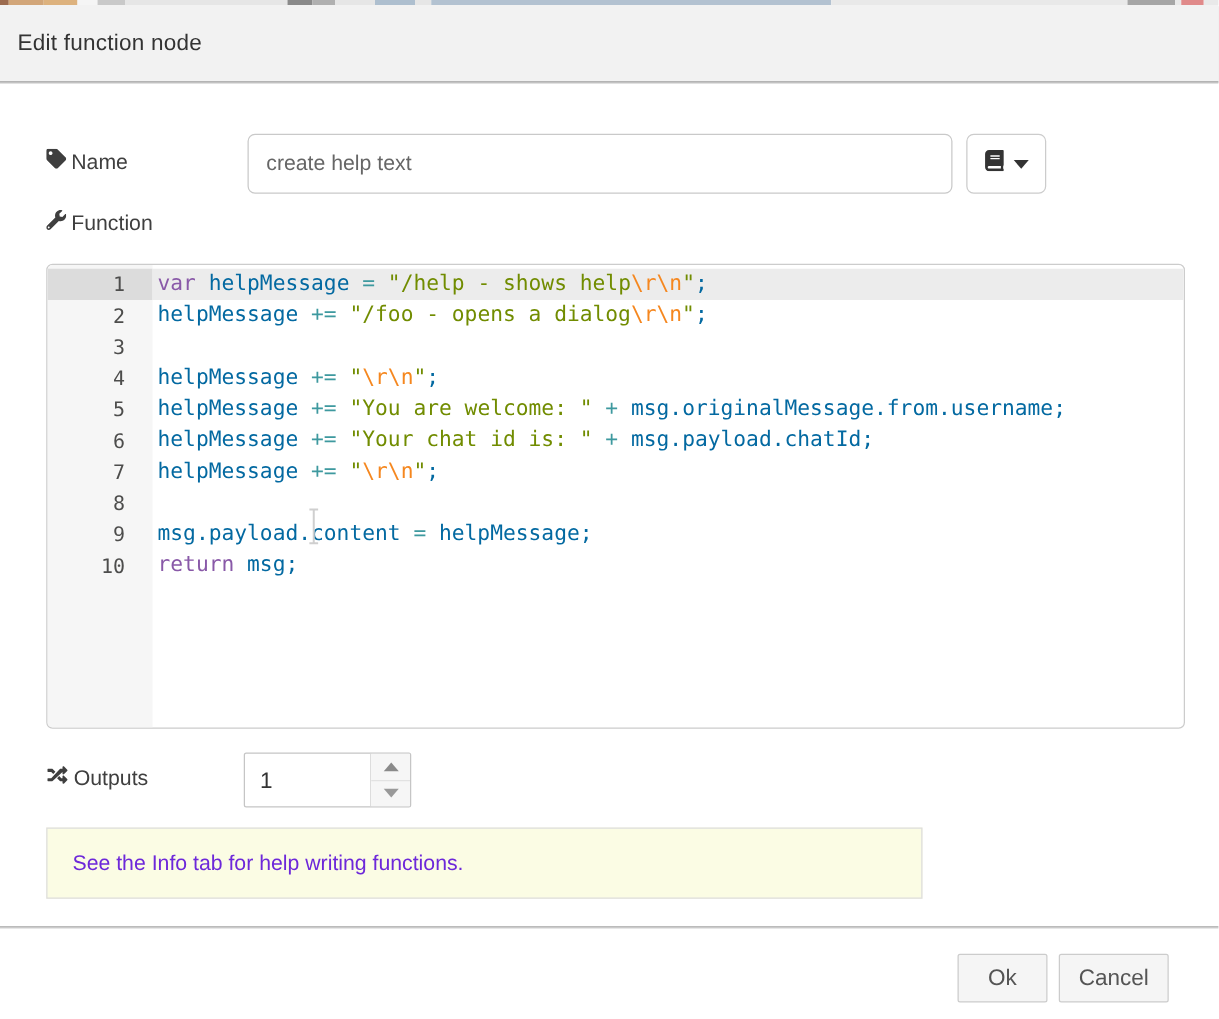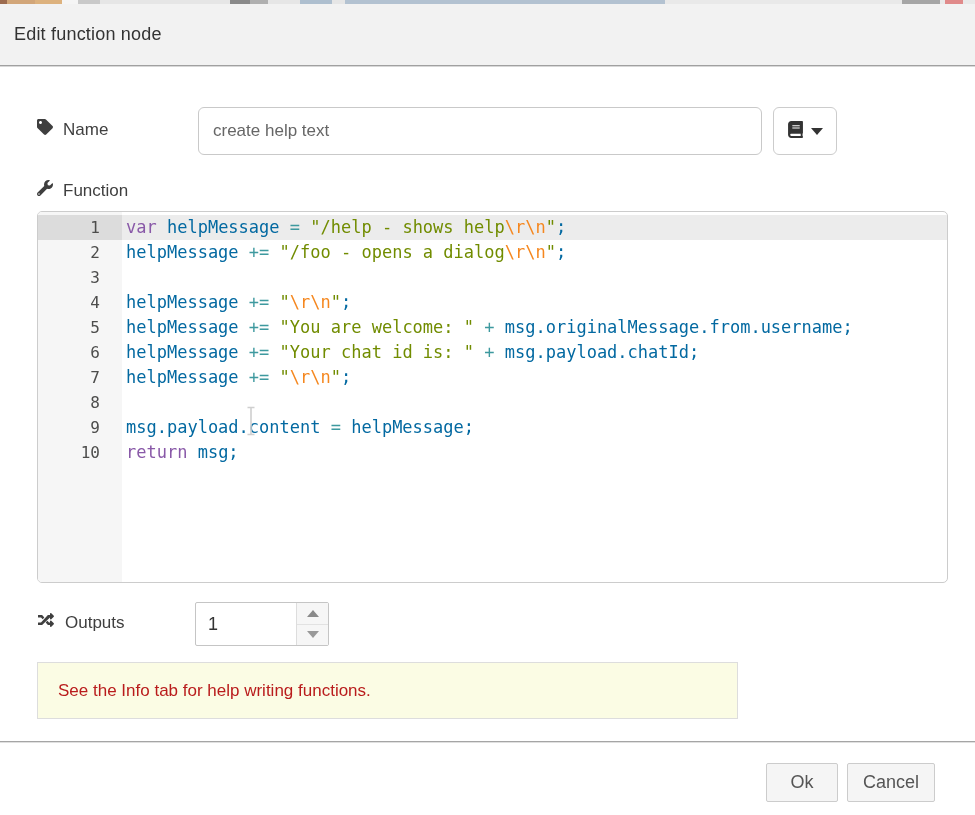--- a/index.html
+++ b/index.html
@@ -13,37 +13,37 @@
   #backdrop-strip div { height:4px; }
 
   
   #dialog-header {
     position:absolute; top:4px; left:0; width:975px; height:62px;
     background:#f2f2f2; border-bottom:1px solid #a0a0a0;
     box-shadow:0 1px 0 #d8d8d8; display:flex; align-items:center;
   }
   #dialog-title { font-size:18px; font-weight:normal; color:#333333; padding-left:14px; letter-spacing:0.2px; }
 
-  .row-label { display:flex; align-items:center; gap:10px; font-size:17px; color:#3f3f3f; }
+  .row-label { display:flex; align-items:center; gap:4px; font-size:17px; color:#3f3f3f; }
   .row-label svg { flex:0 0 auto; }
 
   #name-row-label { position:absolute; left:37px; top:119px; }
   #name-input {
     position:absolute; left:198px; top:107px; width:564px; height:48px;
     border:1px solid #c9c9c9; border-radius:6px; padding:0 14px;
     font-size:17px; color:#666666; font-family:"Liberation Sans", sans-serif; outline:none; background:#ffffff;
   }
   #library-button {
     position:absolute; left:773px; top:107px; width:64px; height:48px;
     background:#ffffff; border:1px solid #cccccc; border-radius:6px;
     display:flex; align-items:center; justify-content:center; gap:7px; cursor:pointer; color:#333333;
   }
   .caret-down { width:0; height:0; border-left:6px solid transparent; border-right:6px solid transparent; border-top:7px solid #333333; }
 
-  #function-row-label { position:absolute; left:37px; top:180px; }
+  #function-row-label { position:absolute; left:37px; top:168px; }
 
   
   #code-editor {
     position:absolute; left:37px; top:211px; width:911px; height:372px;
     border:1px solid #cccccc; border-radius:5px; background:#ffffff; overflow:hidden;
     font-family:"DejaVu Sans Mono", monospace;
   }
   #editor-gutter {
     position:absolute; left:0; top:0; bottom:0; width:84px;
     background:#f6f6f6; padding-top:3px; text-align:right;
@@ -72,21 +72,21 @@
   }
   #spinner-buttons { width:32px; display:flex; flex-direction:column; border-left:1px solid #dddddd; }
   .spin-btn { flex:1; background:#f6f6f6; display:flex; align-items:center; justify-content:center; cursor:pointer; }
   .spin-btn + .spin-btn { border-top:1px solid #e2e2e2; }
   .tri-up { width:0; height:0; border-left:6px solid transparent; border-right:6px solid transparent; border-bottom:7px solid #8a8a8a; }
   .tri-down { width:0; height:0; border-left:6px solid transparent; border-right:6px solid transparent; border-top:7px solid #999999; }
 
   #tip-box {
     position:absolute; left:37px; top:662px; width:701px; height:57px;
     background:#fbfce4; border:1px solid #dddddd; display:flex; align-items:center;
-    padding-left:20px; font-size:17px; color:#b91c1c;
+    padding-left:20px; font-size:17px; color:#6d28d9;
   }
 
   #pane-separator { position:absolute; left:0; top:741px; width:975px; height:1px; background:#a5a5a5; box-shadow:0 1px 0 #e0e0e0; }
 
   .dlg-btn {
     position:absolute; top:763px; height:39px; background:#f5f5f5; border:1px solid #cccccc;
     border-radius:2px; font-size:18px; color:#555555; font-family:"Liberation Sans", sans-serif;
     display:flex; align-items:center; justify-content:center; cursor:pointer;
   }
   #ok-button { left:766px; width:72px; }

